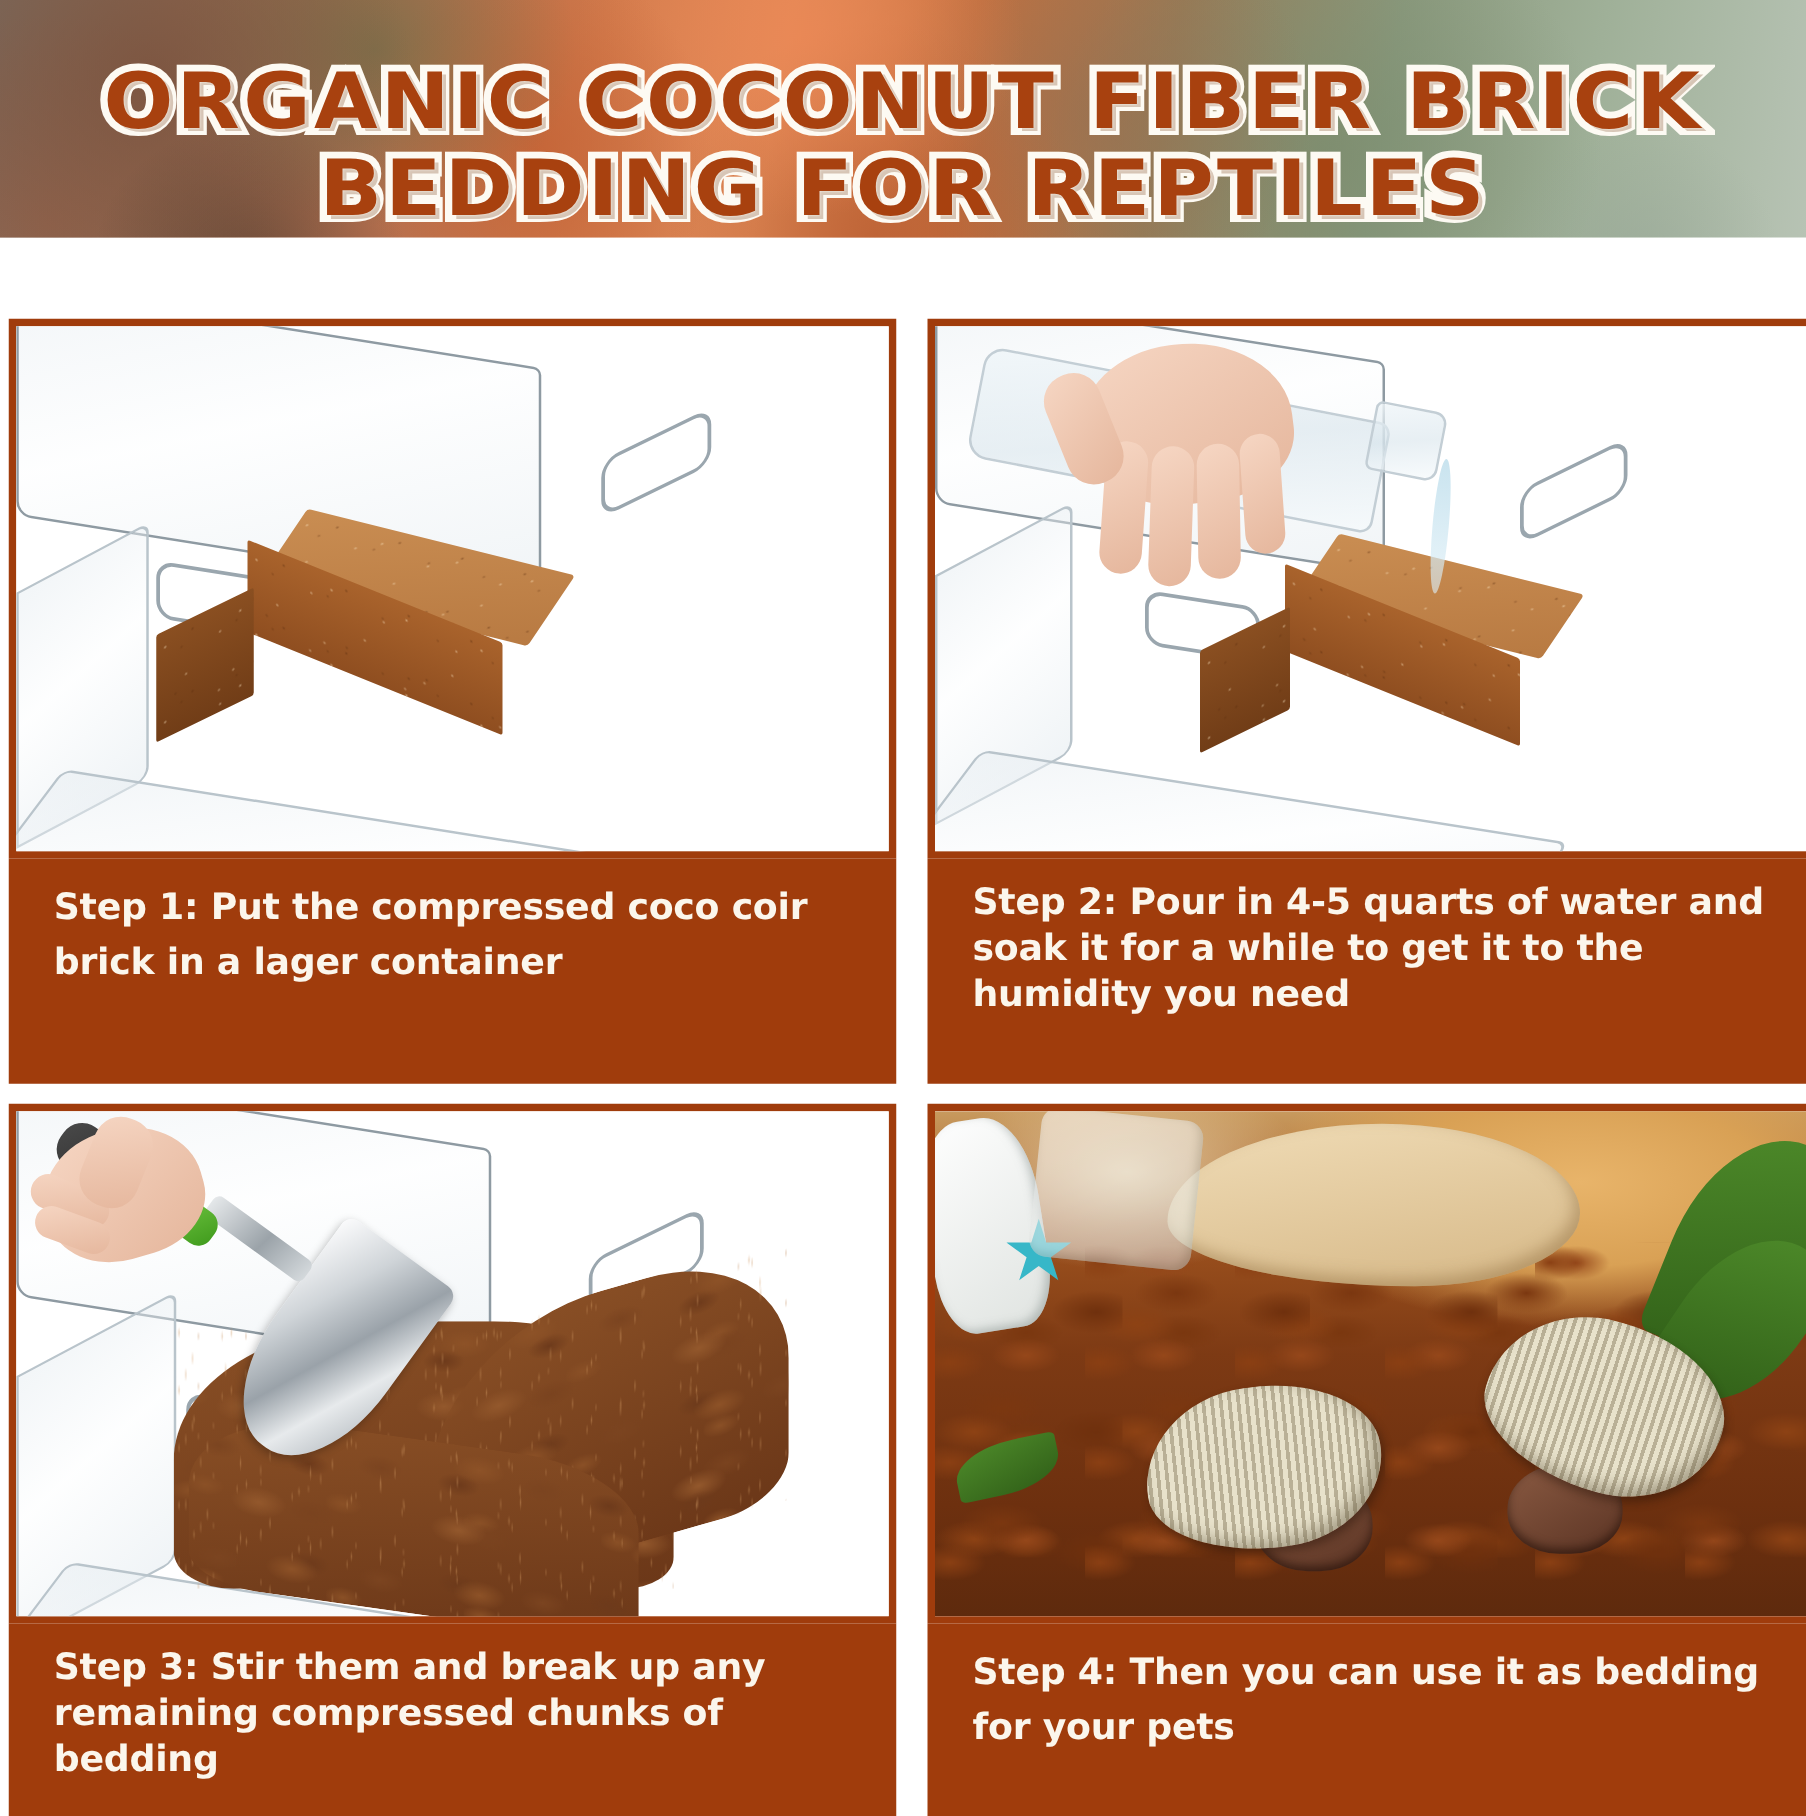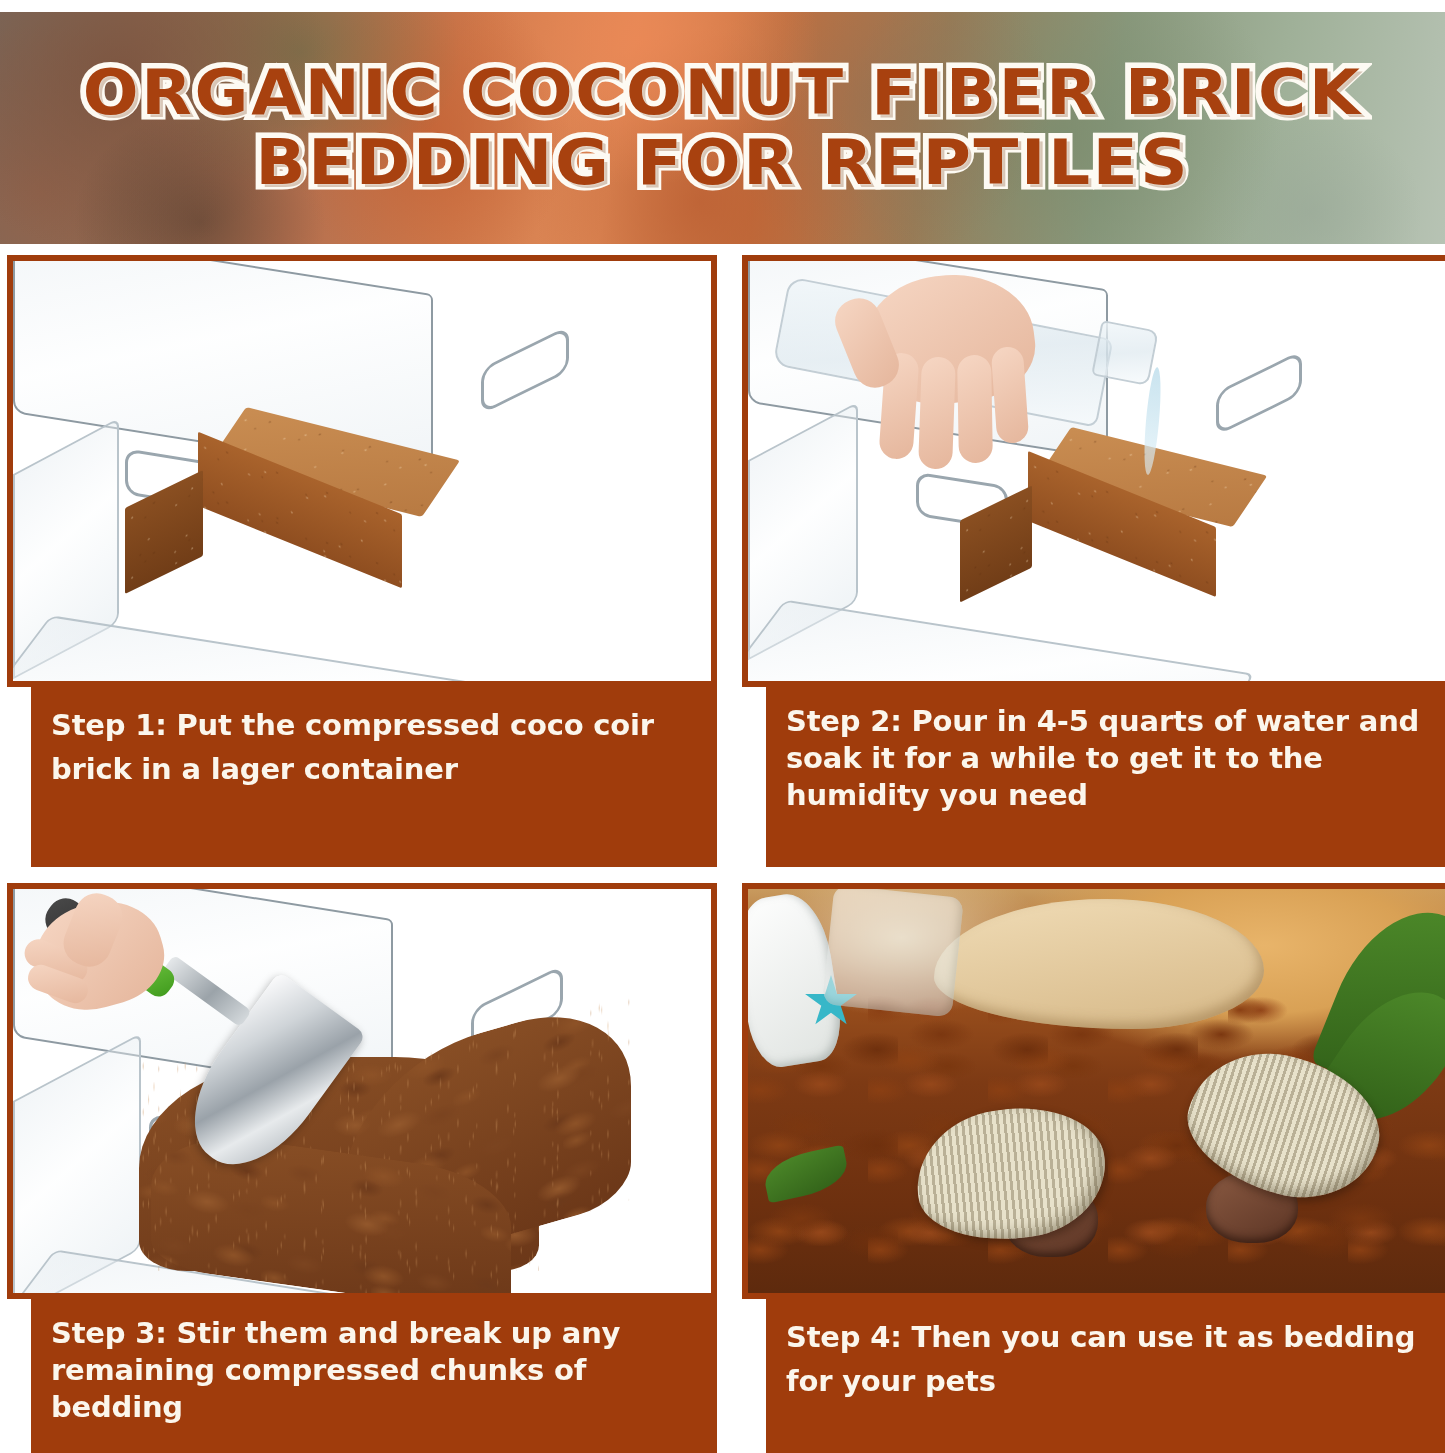--- a/index.html
+++ b/index.html
@@ -3,21 +3,21 @@
 <meta charset="utf-8">
 <style>
   * { margin:0; padding:0; box-sizing:border-box; }
   html,body{ width:1445px; height:1453px; background:#ffffff;
     font-family:"Liberation Sans", sans-serif; overflow:hidden; }
 
   #page { position:relative; width:1445px; height:1453px; background:#fff; }
 
   
   .banner{
-    position:absolute; left:0; top:12px; width:1445px; height:232px;
+    position:absolute; left:0; top:0; width:1445px; height:190px;
     overflow:hidden;
     background:
       radial-gradient(ellipse 300px 260px at 120px 60px, rgba(120,80,60,.75), rgba(120,80,60,0) 70%),
       radial-gradient(ellipse 260px 240px at 40px 180px, rgba(150,95,70,.65), rgba(150,95,70,0) 70%),
       radial-gradient(ellipse 230px 200px at 300px 40px, rgba(90,110,70,.55), rgba(90,110,70,0) 70%),
       radial-gradient(ellipse 200px 220px at 430px 120px, rgba(196,96,50,.75), rgba(196,96,50,0) 70%),
       radial-gradient(ellipse 250px 200px at 640px 30px, rgba(236,136,86,.80), rgba(236,136,86,0) 72%),
       radial-gradient(ellipse 230px 240px at 700px 190px, rgba(185,92,48,.70), rgba(185,92,48,0) 72%),
       radial-gradient(ellipse 240px 220px at 880px 90px, rgba(150,110,80,.60), rgba(150,110,80,0) 72%),
       radial-gradient(ellipse 300px 260px at 1060px 120px, rgba(120,140,110,.70), rgba(120,140,110,0) 74%),
@@ -73,27 +73,26 @@
     background:#ffffff;
     overflow:hidden;
   }
   .photo.r1{ height:432px; }
   .photo.r2{ height:416px; }
 
   .caption{
     flex:1 1 auto;
     background:#a03c0c;
     color:#fbf6ec;
-    padding:16px 16px 14px 20px;
+    padding:16px 16px 14px 36px;
     font-family:"DejaVu Sans", sans-serif;
     font-weight:bold;
     font-size:29px;
     line-height:1.52;
     letter-spacing:-0.2px;
-    margin-left:24px;
   }
   .caption.tight{ line-height:1.28; }
 
   
   .scene{ position:absolute; inset:0; background:#fff; }
 
   .glass{
     background:linear-gradient(160deg, rgba(232,238,242,.55), rgba(250,252,253,.25) 45%, rgba(225,233,238,.5));
     border:2px solid #b9c4cb;
   }

